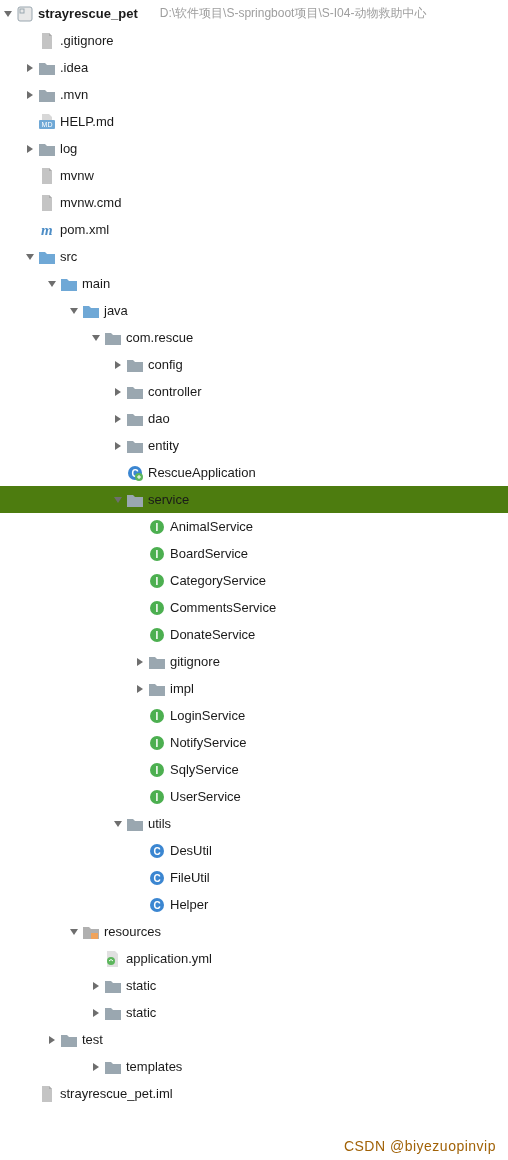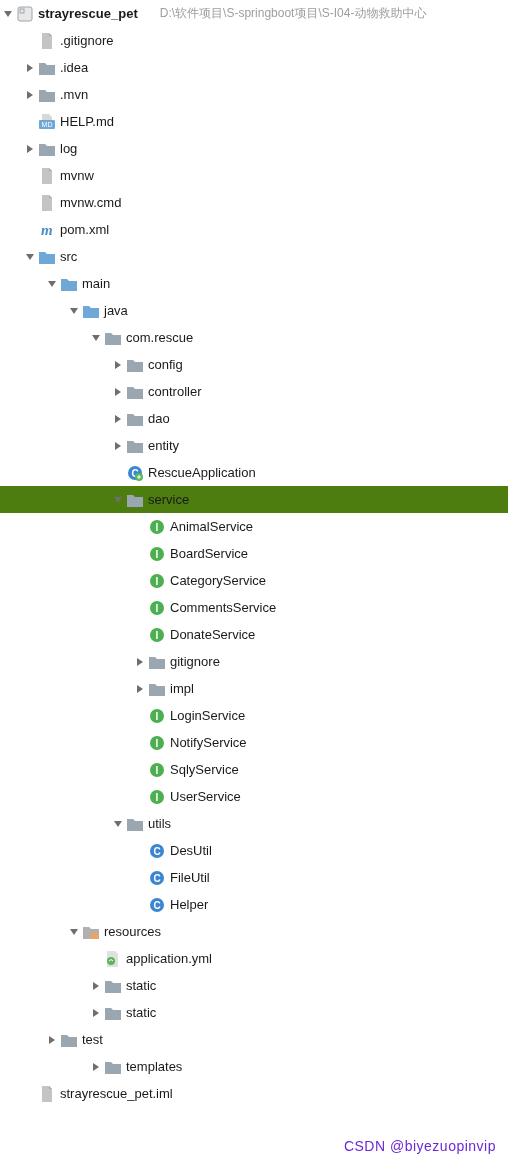--- a/index.html
+++ b/index.html
@@ -57,21 +57,21 @@
 .folder-res { fill: #b0b0b0; }
 .file-grey { fill: #c4c4c4; }
 .interface-green { fill:#4caf50; }
 .class-blue { fill:#3b86d1; }
 .module-icon rect { fill:#e8e8e8; stroke:#9aa7b0; }
 
 .watermark {
   position: absolute;
   right: 12px;
   bottom: 6px;
-  color: #6d28d9;
+  color: #a16207;
   font-size: 14px;
   letter-spacing: 0.5px;
 }
 </style>
 </head>
 <body>
 
 <div class="tree" id="tree">
     <div class="row">
       <span class="indent" style="width: 0px;"></span>

